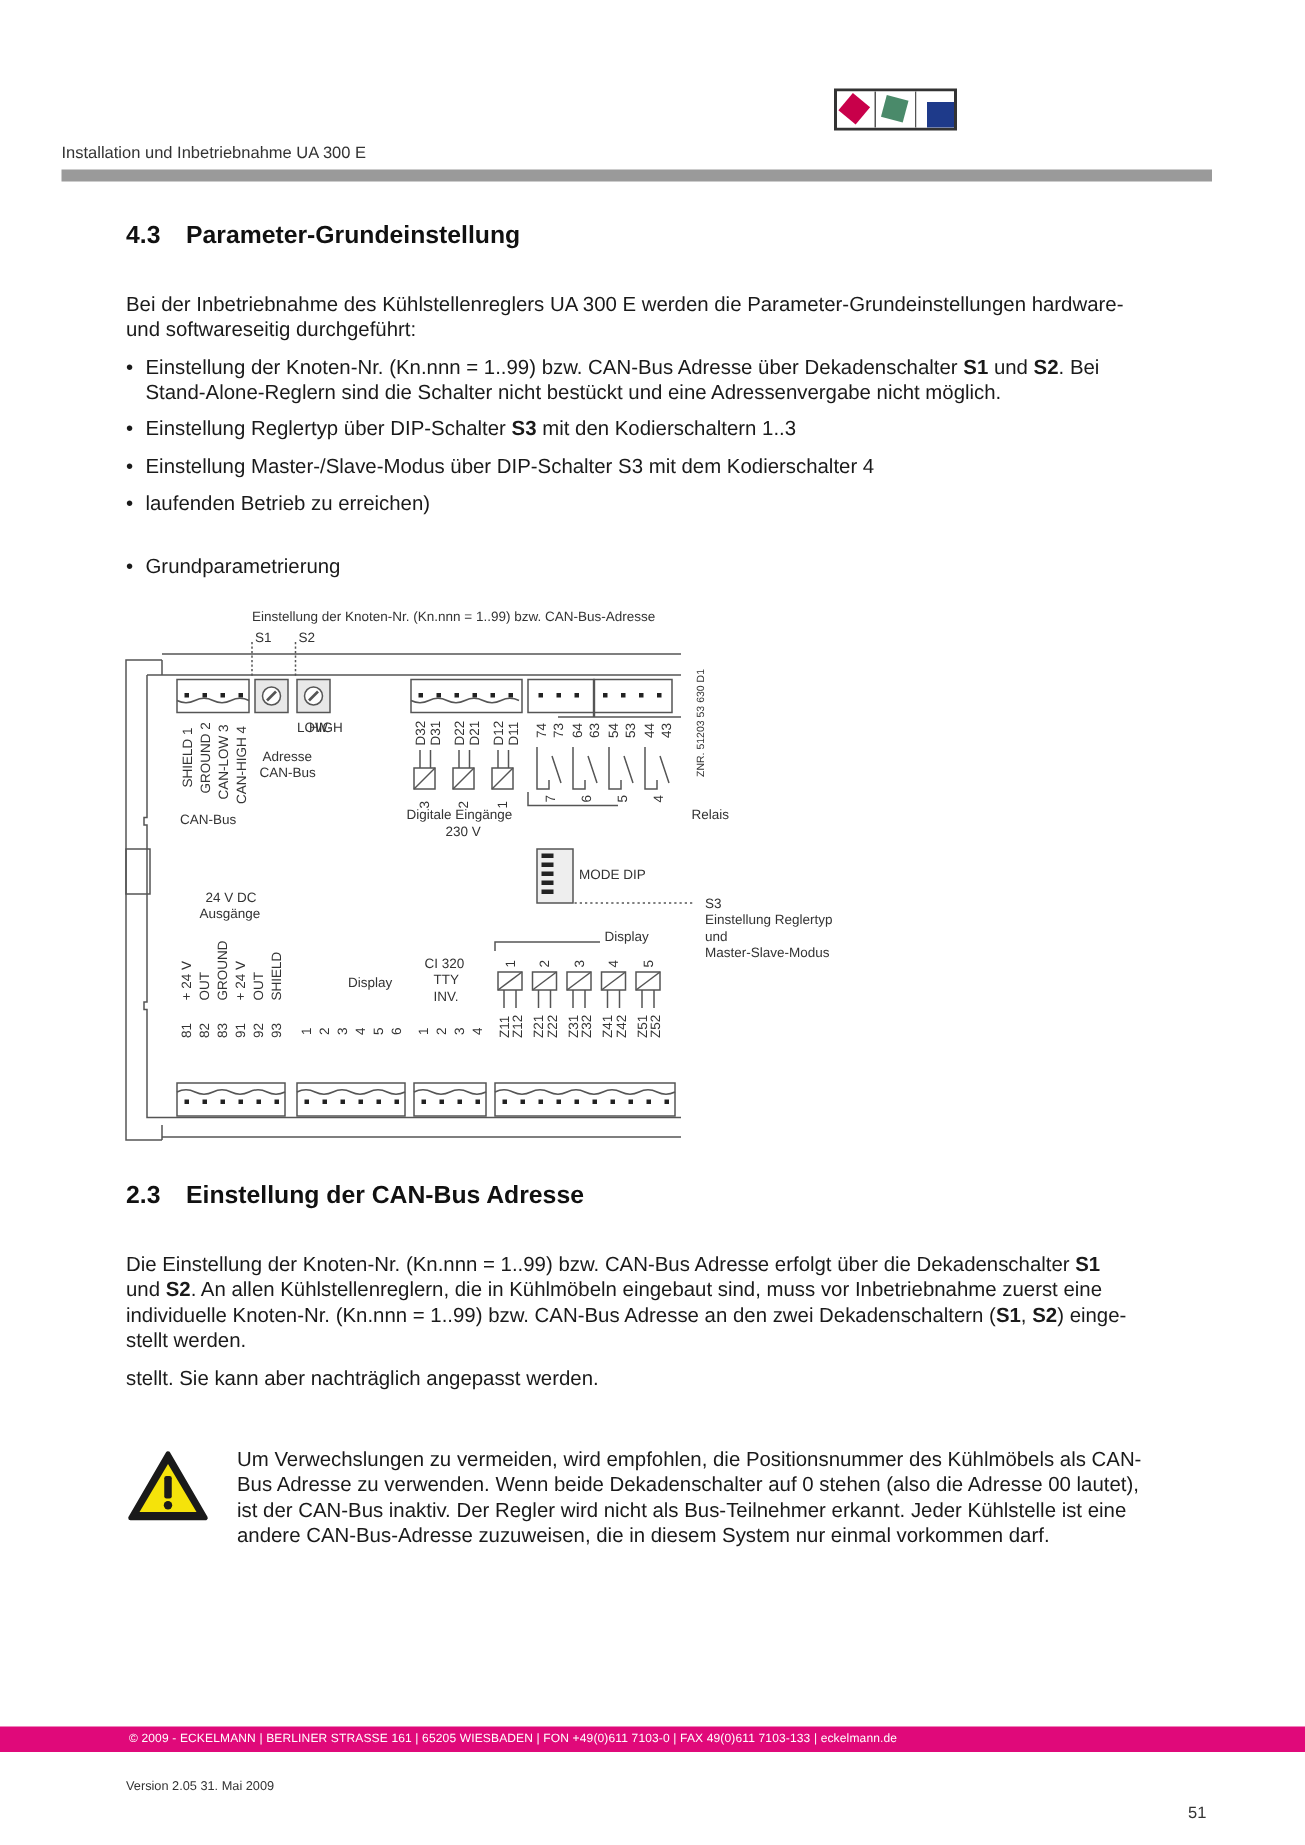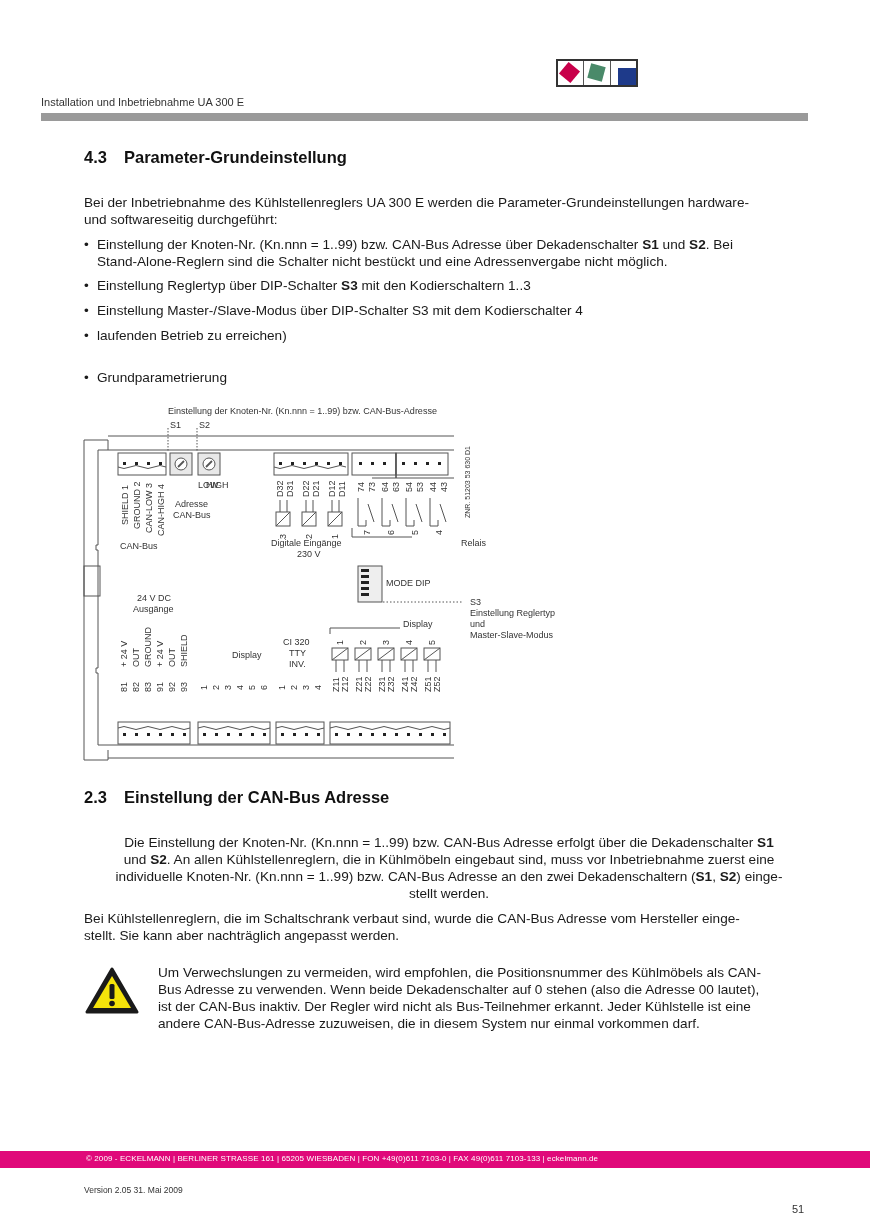--- a/index.html
+++ b/index.html
@@ -318,29 +318,28 @@
   <div class="vtext" style="left:318px;top:292px;">Z41</div>
   <div class="vtext" style="left:327px;top:292px;">Z42</div>
   <div class="vtext" style="left:341px;top:292px;">Z51</div>
   <div class="vtext" style="left:350px;top:292px;">Z52</div>
 </div>
 
 <div class="abs h2" style="left:84px;top:788px;">
   <span class="num">2.3</span><span>Einstellung der CAN-Bus Adresse</span>
 </div>
 
-<div class="abs p" style="left:84px;top:834px;width:730px;text-align:center;">
+<div class="abs p" style="left:84px;top:834px;width:730px;">
   <div><span>Die Einstellung der Knoten-Nr. (Kn.nnn = 1..99) bzw. CAN-Bus Adresse erfolgt über die Dekadenschalter </span><b>S1</b></div>
   <div><span>und </span><b>S2</b><span>. An allen Kühlstellenreglern, die in Kühlmöbeln eingebaut sind, muss vor Inbetriebnahme zuerst eine</span></div>
   <div><span>individuelle Knoten-Nr. (Kn.nnn = 1..99) bzw. CAN-Bus Adresse an den zwei Dekadenschaltern (</span><b>S1</b><span>, </span><b>S2</b><span>) einge-</span></div>
   <div>stellt werden.</div>
 </div>
 
 <div class="abs p" style="left:84px;top:910px;width:730px;">
-  <div>Bei Kühlstellenreglern, die im Schaltschrank verbaut sind, wurde die CAN-Bus Adresse vom Hersteller einge-</div>
   <div>stellt. Sie kann aber nachträglich angepasst werden.</div>
 </div>
 
 <div class="abs" style="left:84px;top:966px;width:56px;height:50px;">
   <svg width="56" height="50" viewBox="0 0 56 50">
     <path d="M28,3 L53,46 L3,46 Z" fill="#1a1a1a" stroke="#1a1a1a" stroke-width="3" stroke-linejoin="round"></path>
     <path d="M28,10 L47,42 L9,42 Z" fill="#f5e30a"></path>
     <rect x="25.5" y="18" width="5" height="15" rx="1.5" fill="#1a1a1a"></rect>
     <circle cx="28" cy="37.5" r="2.8" fill="#1a1a1a"></circle>
   </svg>

